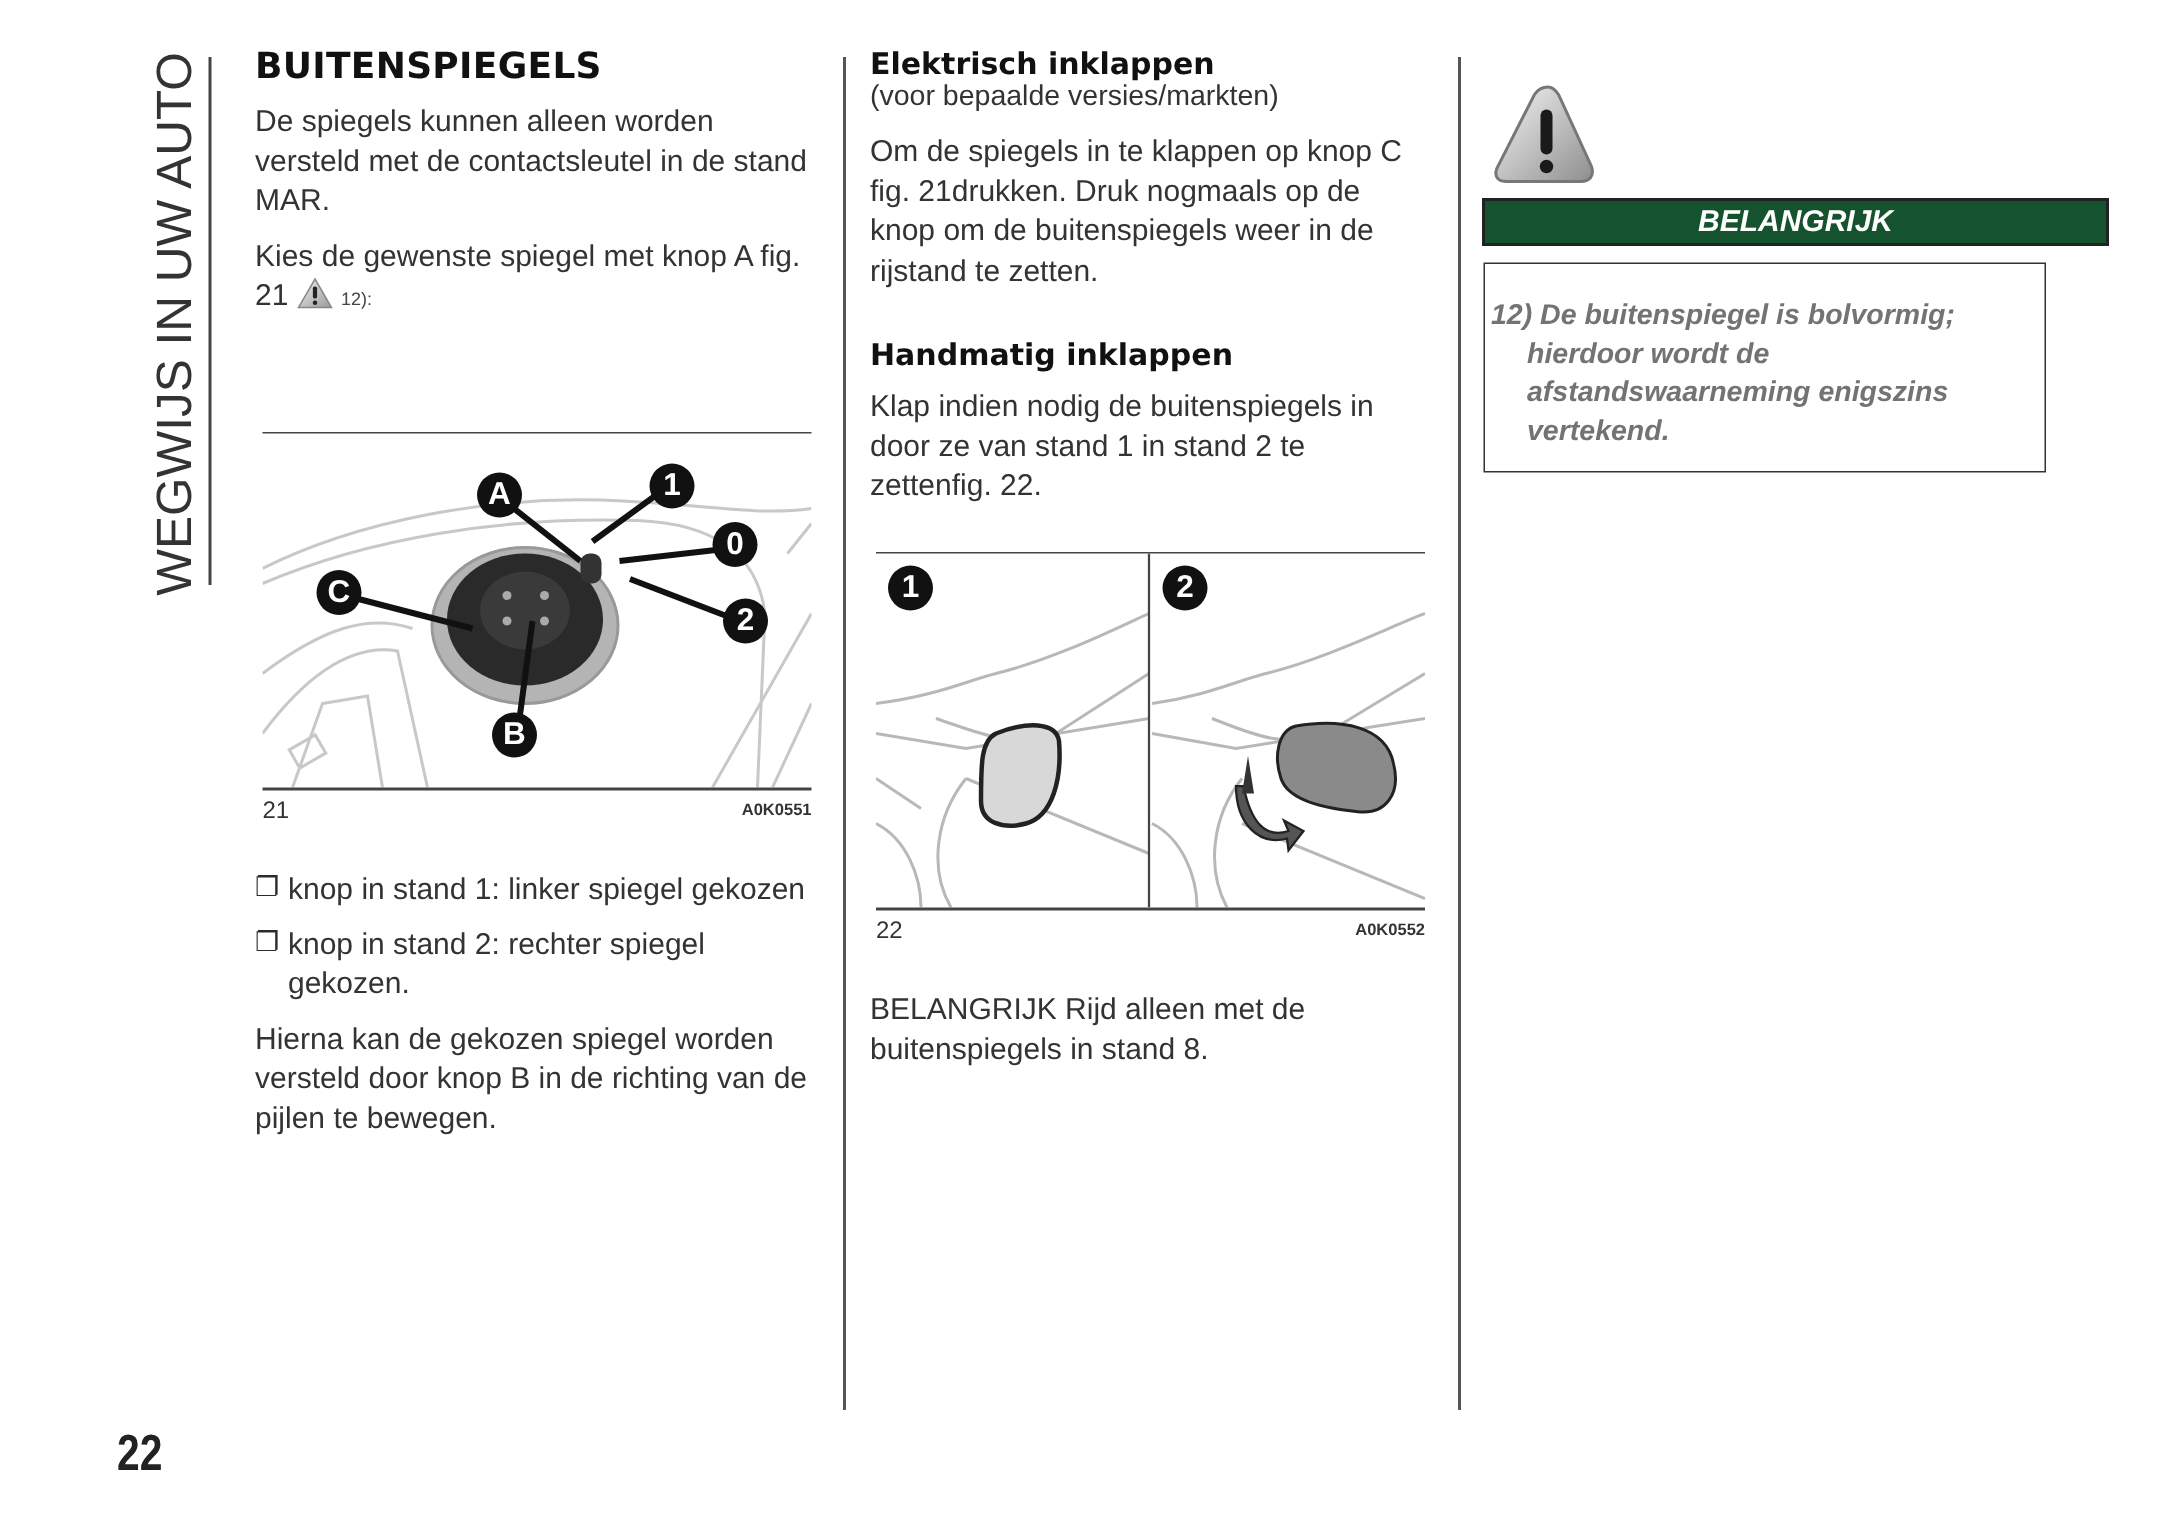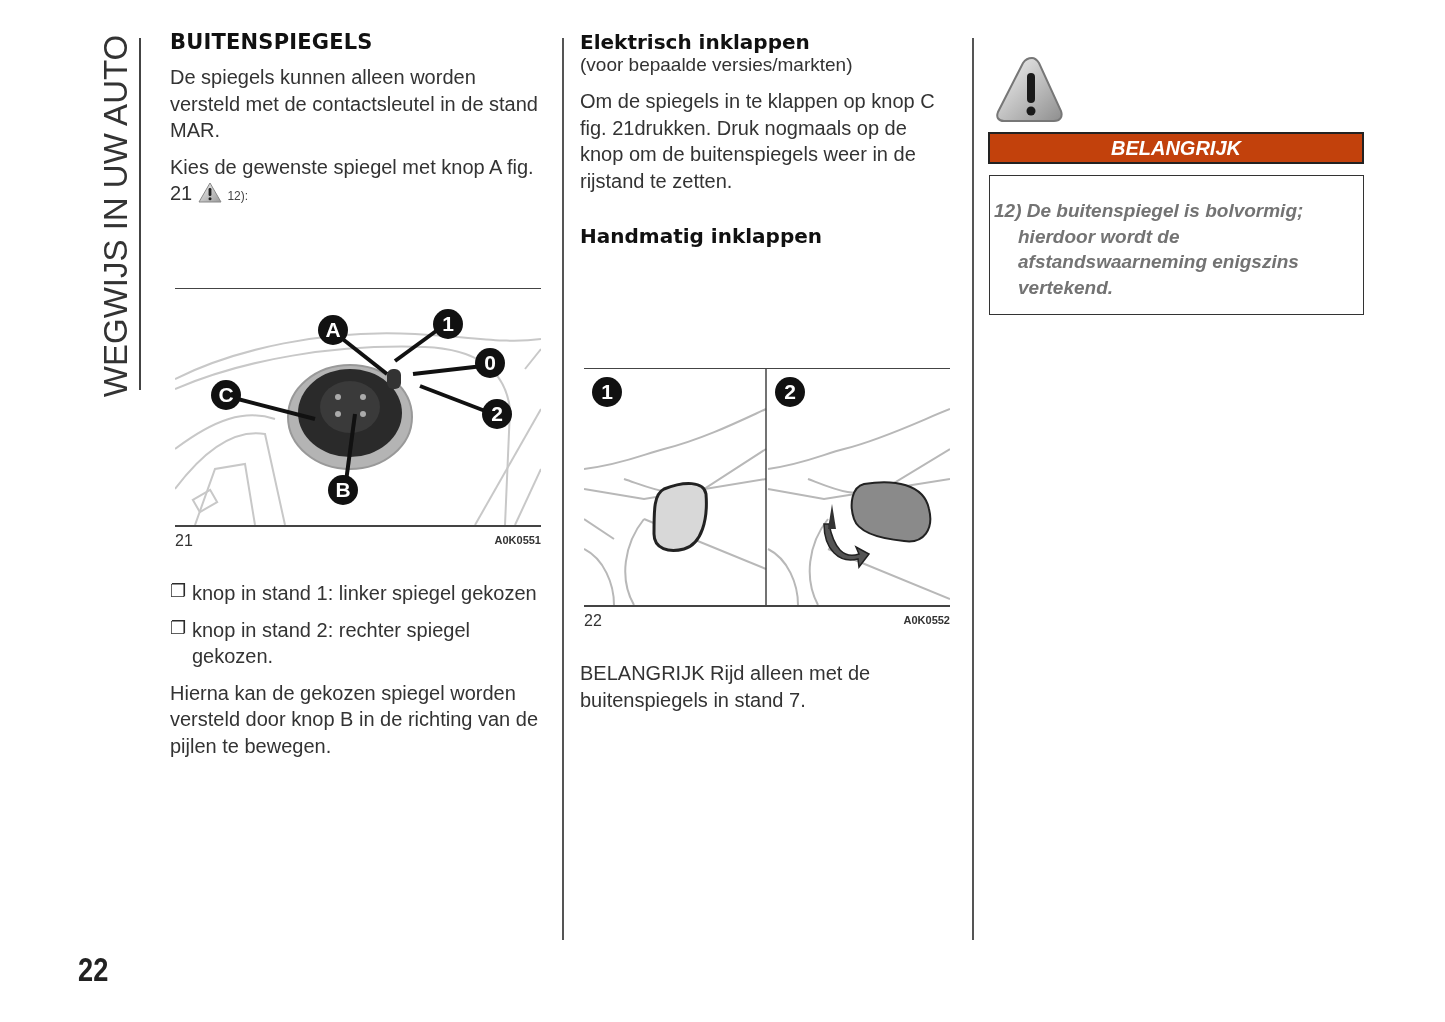--- a/index.html
+++ b/index.html
@@ -11,39 +11,39 @@
                      font-weight:300; letter-spacing:0px; color:#333; }
   .side-rule { position:absolute; left:139px; top:38px; width:2px; height:352px; background:#444; }
   .page-num { position:absolute; left:78px; top:950px; font-size:34px; font-weight:bold;
               color:#222; transform:scaleX(0.8); transform-origin:left; }
 
   .col { position:absolute; top:30px; }
   .col1 { left:170px; width:375px; }
   .col2 { left:580px; width:375px; }
   .vsep { position:absolute; top:38px; width:1.5px; height:902px; background:#555; }
 
-  .h1 { font-family:"DejaVu Sans", sans-serif; font-weight:bold; font-size:21px; color:#111;
+  .h1 { font-family:"DejaVu Sans", sans-serif; font-weight:bold; font-size:24px; color:#111;
         letter-spacing:0.2px; margin:0; }
   .h2 { font-family:"DejaVu Sans", sans-serif; font-weight:bold; font-size:20px; color:#111;
         margin:0; }
   p { margin:0; font-size:20px; line-height:26.5px; color:#333; }
   .sub { font-size:19px; line-height:22px; color:#333; }
 
   .fig { position:absolute; border-top:1.5px solid #444; }
   .fig-bottom { position:absolute; left:0; right:0; height:1.5px; background:#444; }
   .fig-cap-l { position:absolute; font-size:16px; color:#333; }
   .fig-cap-r { position:absolute; right:0; font-size:11px; font-weight:bold; color:#333; }
 
   .bullet { display:flex; }
   .bullet .mark { width:22px; flex:none; font-size:18px; }
   .warn-inline { display:inline-block; vertical-align:-3px; }
   .small-ref { font-size:12px; color:#444; }
 
-  .belangrijk-head { position:absolute; left:988px; top:132px; width:376px; height:32px;
-                     background:#c2410c; border:2px solid #222; box-sizing:border-box;
+  .belangrijk-head { position:absolute; left:988px; top:132px; width:418px; height:32px;
+                     background:#14532d; border:2px solid #222; box-sizing:border-box;
                      color:#fff; font-weight:bold; font-style:italic; font-size:20px;
                      display:flex; align-items:center; justify-content:center; }
   .belangrijk-box { position:absolute; left:989px; top:175px; width:375px; height:140px;
                     border:1.5px solid #333; box-sizing:border-box; padding:22px 6px 0 4px; }
   .belangrijk-box .item { font-weight:bold; font-style:italic; font-size:19px; line-height:25.5px;
                           color:#737373; padding-left:24px; text-indent:-24px; }
 </style>
 </head>
 <body>
 
@@ -145,20 +145,21 @@
     <p>knop in stand 2: rechter spiegel gekozen.</p>
   </div>
   <p style="margin-top:10px;">Hierna kan de gekozen spiegel worden versteld door knop B in de richting van de pijlen te bewegen.</p>
 </div>
 
 <div class="col col2">
   <div class="h2">Elektrisch inklappen</div>
   <div class="sub">(voor bepaalde versies/markten)</div>
   <p style="margin-top:12px;">Om de spiegels in te klappen op knop C fig. 21drukken. Druk nogmaals op de knop om de buitenspiegels weer in de rijstand te zetten.</p>
   <div class="h2" style="margin-top:30px;">Handmatig inklappen</div>
+  <p style="margin-top:10px;">Klap indien nodig de buitenspiegels in door ze van stand 1 in stand 2 te zettenfig. 22.</p>
 </div>
 
 <div class="fig" style="left:584px; top:368px; width:366px; height:236px;">
   <svg width="366" height="236" viewBox="0 0 366 236">
     <g fill="none" stroke="#b8b8b8" stroke-width="2">
       <path d="M0 100 C40 95 60 85 80 80 C120 70 160 50 182 40"></path>
       <path d="M40 110 C70 120 90 130 120 120 L182 80"></path>
       <path d="M0 120 L60 130 L182 110"></path>
       <path d="M60 150 C40 175 35 210 50 236"></path>
       <path d="M0 180 C20 190 30 215 30 236"></path>
@@ -182,21 +183,21 @@
     </div>
   <div class="callout" style="position:absolute; left:191px; top:8px;">
       <span class="cb">2</span>
     </div>
   <div class="fig-bottom" style="top:236px;"></div>
   <div class="fig-cap-l" style="top:243px; left:0;">22</div>
   <div class="fig-cap-r" style="top:245px;">A0K0552</div>
 </div>
 
 <div class="col col2" style="top:660px;">
-  <p>BELANGRIJK Rijd alleen met de buitenspiegels in stand 7.</p>
+  <p>BELANGRIJK Rijd alleen met de buitenspiegels in stand 8.</p>
 </div>
 
 <svg style="position:absolute; left:995px; top:55px;" width="70" height="70" viewBox="0 0 70 70">
   <defs>
       <linearGradient id="wg2" x1="0" x2="1" y1="0" y2="1">
         <stop offset="0" stop-color="#f5f5f5"></stop>
         <stop offset="1" stop-color="#8e8e8e"></stop>
       </linearGradient>
     </defs>
   <path d="M37 3 C40 3 42 5 44 8 L66 56 C68 62 65 66 59 66 L9 66 C3 66 1 62 3 57 L28 8 C30 5 33 3 37 3 Z" fill="url(#wg2)" stroke="#777" stroke-width="2"></path>

